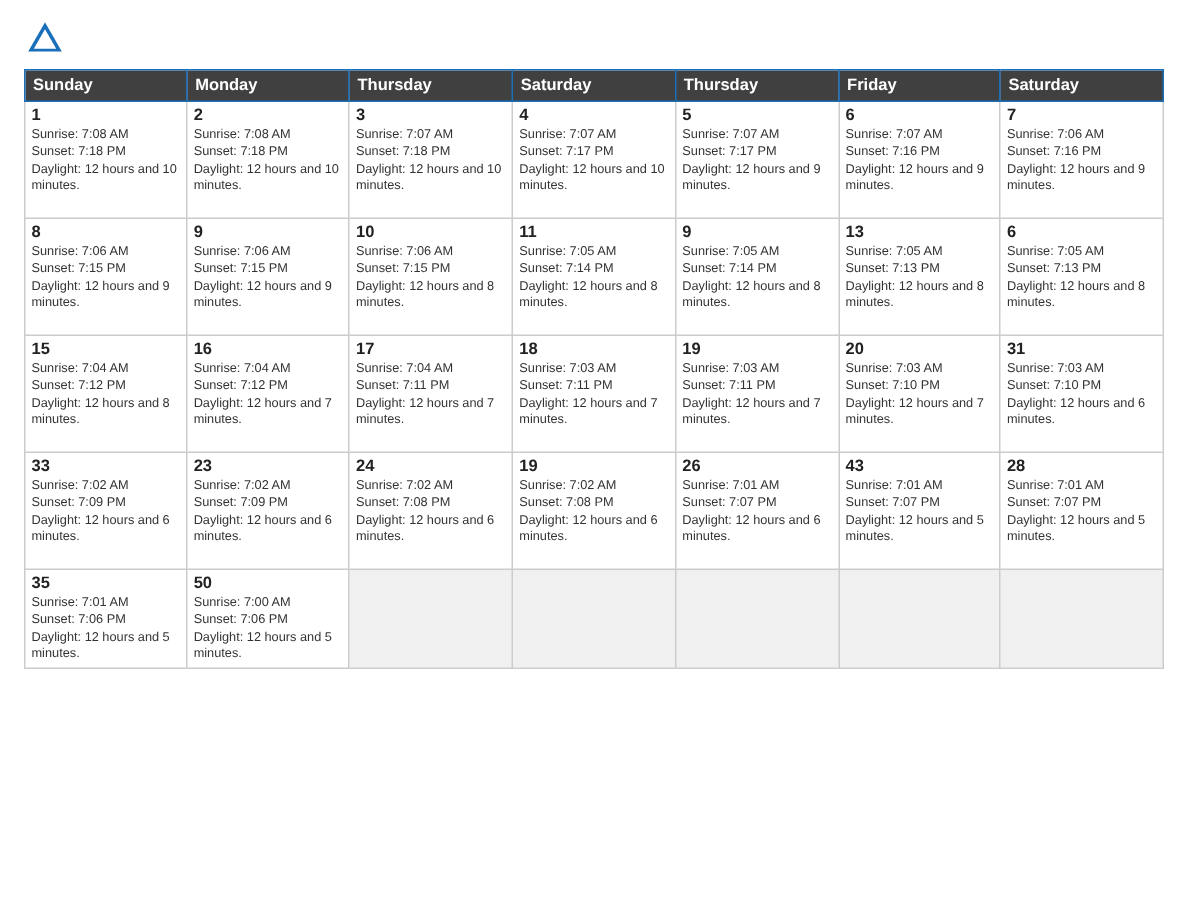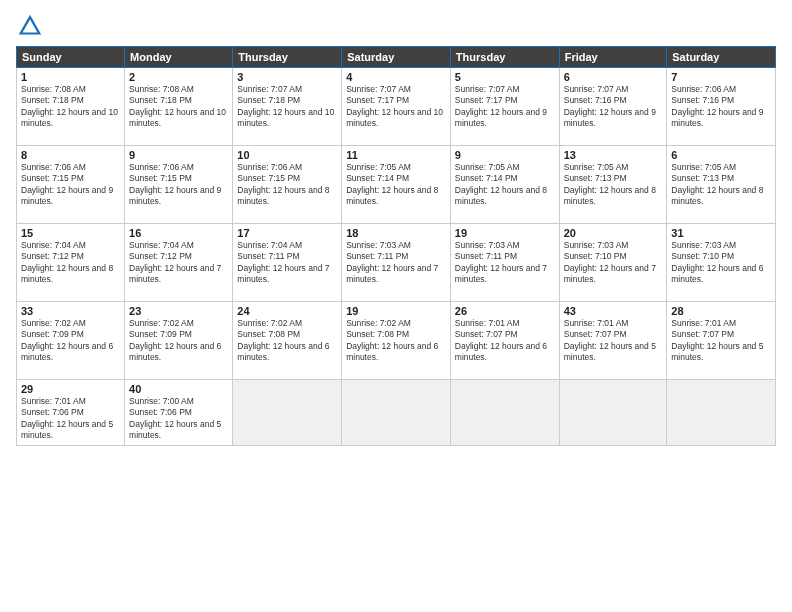--- a/index.html
+++ b/index.html
@@ -242,25 +242,25 @@
             <span class="day-num">43</span>
 <div class="day-info">Sunrise: 7:01 AM<br>Sunset: 7:07 PM<br>Daylight: 12 hours and 5 minutes.</div>
           </td>
           <td>
             <span class="day-num">28</span>
 <div class="day-info">Sunrise: 7:01 AM<br>Sunset: 7:07 PM<br>Daylight: 12 hours and 5 minutes.</div>
           </td>
         </tr>
         <tr class="last-row">
           <td>
-            <span class="day-num">29</span>
+            <span class="day-num">35</span>
 <div class="day-info">Sunrise: 7:01 AM<br>Sunset: 7:06 PM<br>Daylight: 12 hours and 5 minutes.</div>
           </td>
           <td>
-            <span class="day-num">40</span>
+            <span class="day-num">50</span>
 <div class="day-info">Sunrise: 7:00 AM<br>Sunset: 7:06 PM<br>Daylight: 12 hours and 5 minutes.</div>
           </td>
           <td class="empty"></td>
           <td class="empty"></td>
           <td class="empty"></td>
           <td class="empty"></td>
           <td class="empty"></td>
         </tr>
       </tbody>
   </table>

